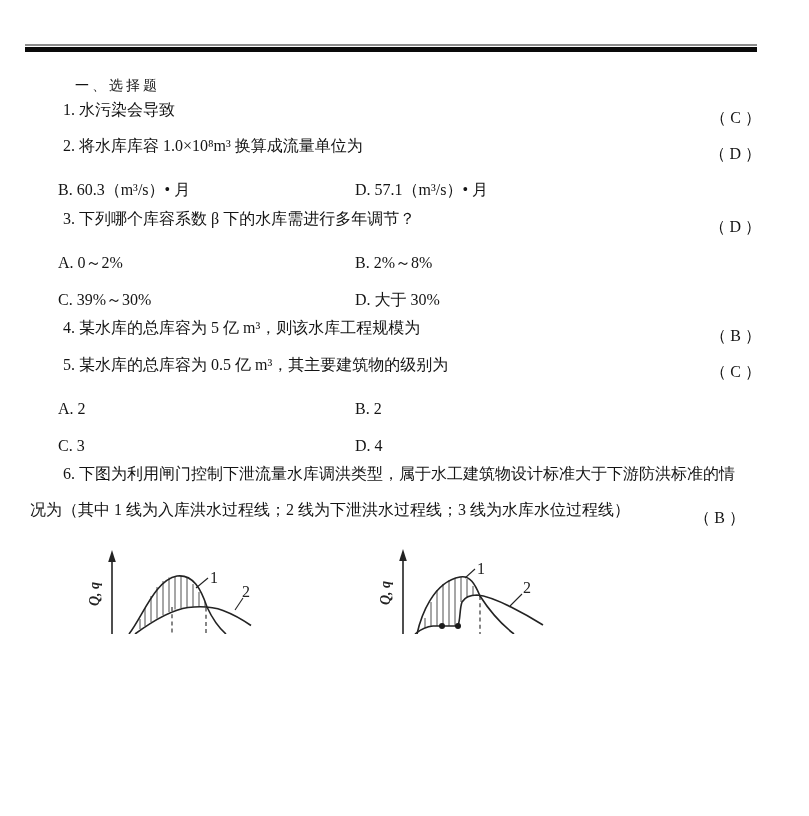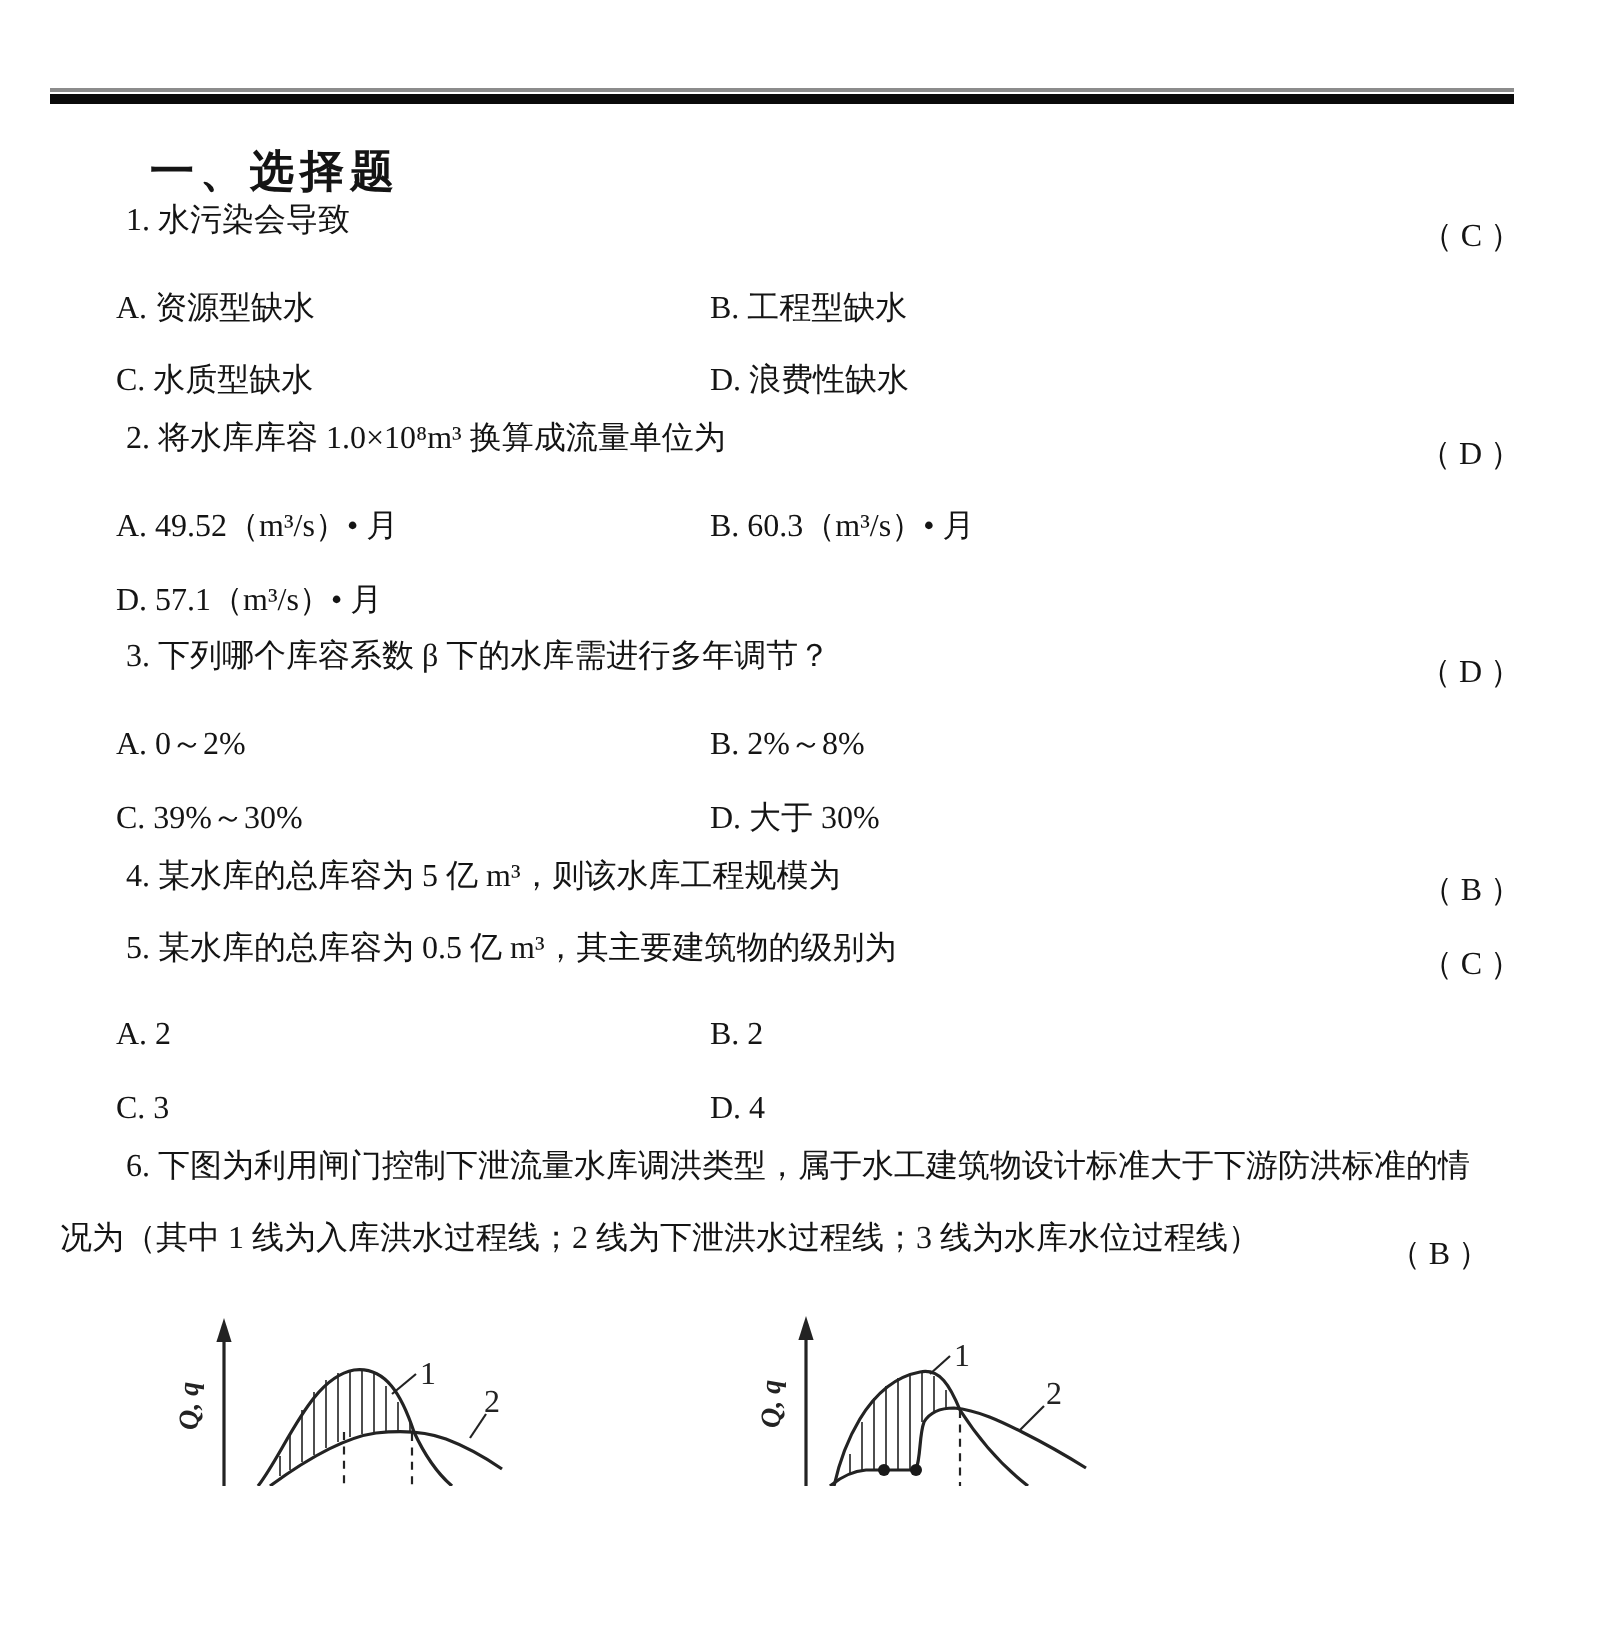--- a/index.html
+++ b/index.html
@@ -13,22 +13,22 @@
     position: relative;
   }
   
   .rule-wrap { margin: 44px 52px 0 25px; }
   .rule-thin  { height: 2px; background: #8c8c8c; }
   .rule-gap   { height: 1px; background: #ffffff; }
   .rule-thick { height: 5px; background: #0a0a0a; }
 
   .heading {
     margin: 22px 0 0 75px;
-    font-size: 22px;
-    font-weight: bold;
+    font-size: 14px;
+    font-weight: normal;
     letter-spacing: 3px;
     line-height: 24px;
   }
 
   .content { margin: 2px 34px 0 30px; position: relative; }
 
   .row { height: 36.4px; display: flex; align-items: flex-start; white-space: nowrap; }
   .q-row { padding-left: 33px; position: relative; }
   .answer { position: absolute; right: 14px; top: 0; height: 36.4px; display: flex; align-items: center; }
   .answer-q6 { right: 30px; }
@@ -57,35 +57,28 @@
 
 <div class="heading">一、选择题</div>
 
 <div class="content">
 
   <div>
     <div class="row q-row">
       <span>1. 水污染会导致</span>
       <span class="answer">（ C ）</span>
     </div>
-    <div class="opts">
-      <span class="opt">A. 资源型缺水</span>
-      <span class="opt">B. 工程型缺水</span>
-      <span class="opt">C. 水质型缺水</span>
-      <span class="opt">D. 浪费性缺水</span>
-    </div>
   </div>
 
   <div>
     <div class="row q-row">
       <span>2. 将水库库容 1.0×10⁸m³ 换算成流量单位为</span>
       <span class="answer">（ D ）</span>
     </div>
     <div class="opts">
-      <span class="opt">A. 49.52（m³/s）• 月</span>
       <span class="opt">B. 60.3（m³/s）• 月</span>
       <span class="opt">D. 57.1（m³/s）• 月</span>
     </div>
   </div>
 
   <div>
     <div class="row q-row">
       <span>3. 下列哪个库容系数 β 下的水库需进行多年调节？</span>
       <span class="answer">（ D ）</span>
     </div>

